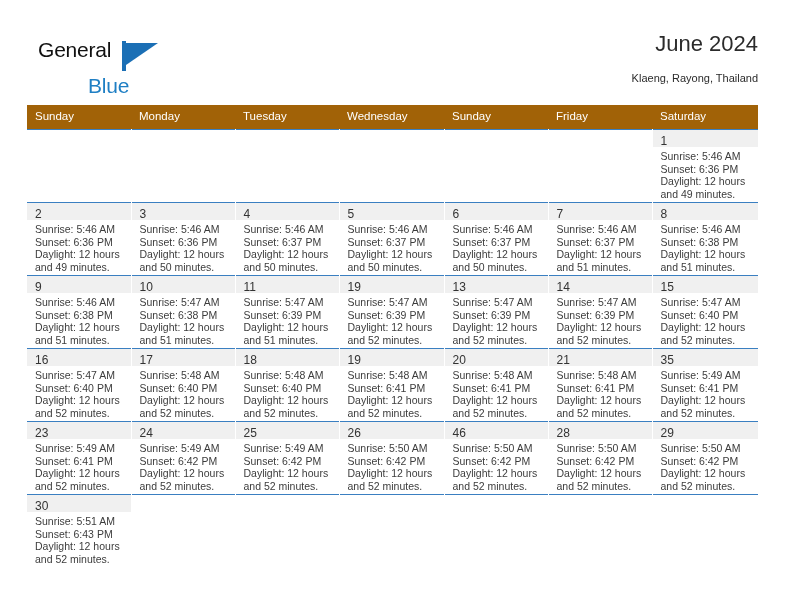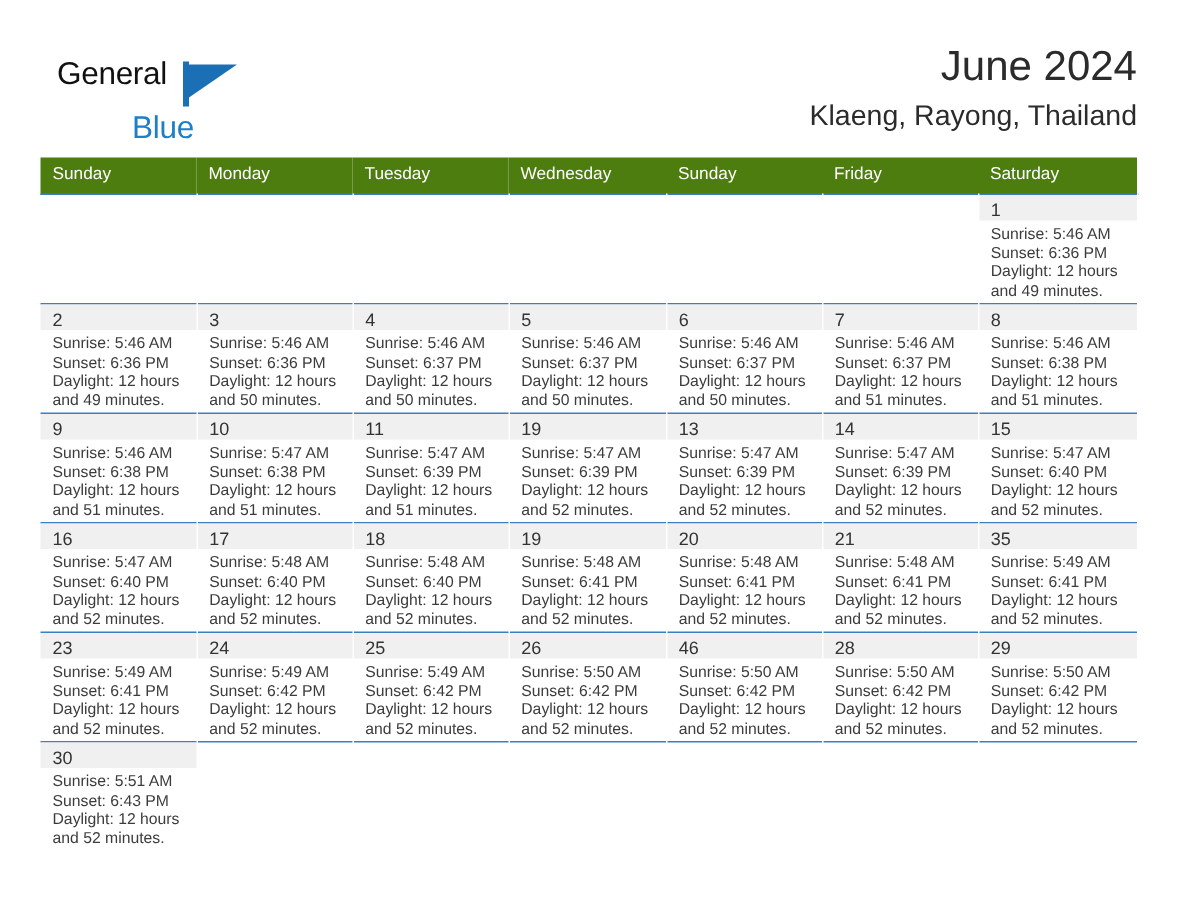--- a/index.html
+++ b/index.html
@@ -79,45 +79,45 @@
     border-bottom: 22px solid transparent;
   }
 
   .title-block {
     position: absolute;
     right: 34px;
     top: 28px;
     text-align: right;
   }
   .month-title {
-    font-size: 28px;
+    font-size: 22px;
     color: #2b2b2b;
     line-height: 32px;
     font-weight: normal;
     white-space: nowrap;
   }
   .location {
     margin-top: 9px;
-    font-size: 19px;
+    font-size: 11px;
     color: #2b2b2b;
     line-height: 18px;
     white-space: nowrap;
   }
 
   
   .calendar {
     position: absolute;
     left: 27px;
     top: 105px;
     width: 731px;
     border-collapse: collapse;
     table-layout: fixed;
   }
   .calendar th {
-    background: #4d7c0f;
+    background: #a16207;
     color: #ffffff;
     font-size: 11.5px;
     font-weight: normal;
     text-align: left;
     padding: 5px 0 6px 8px;
     height: 12px;
     line-height: 13px;
   }
   .calendar td {
     vertical-align: top;

